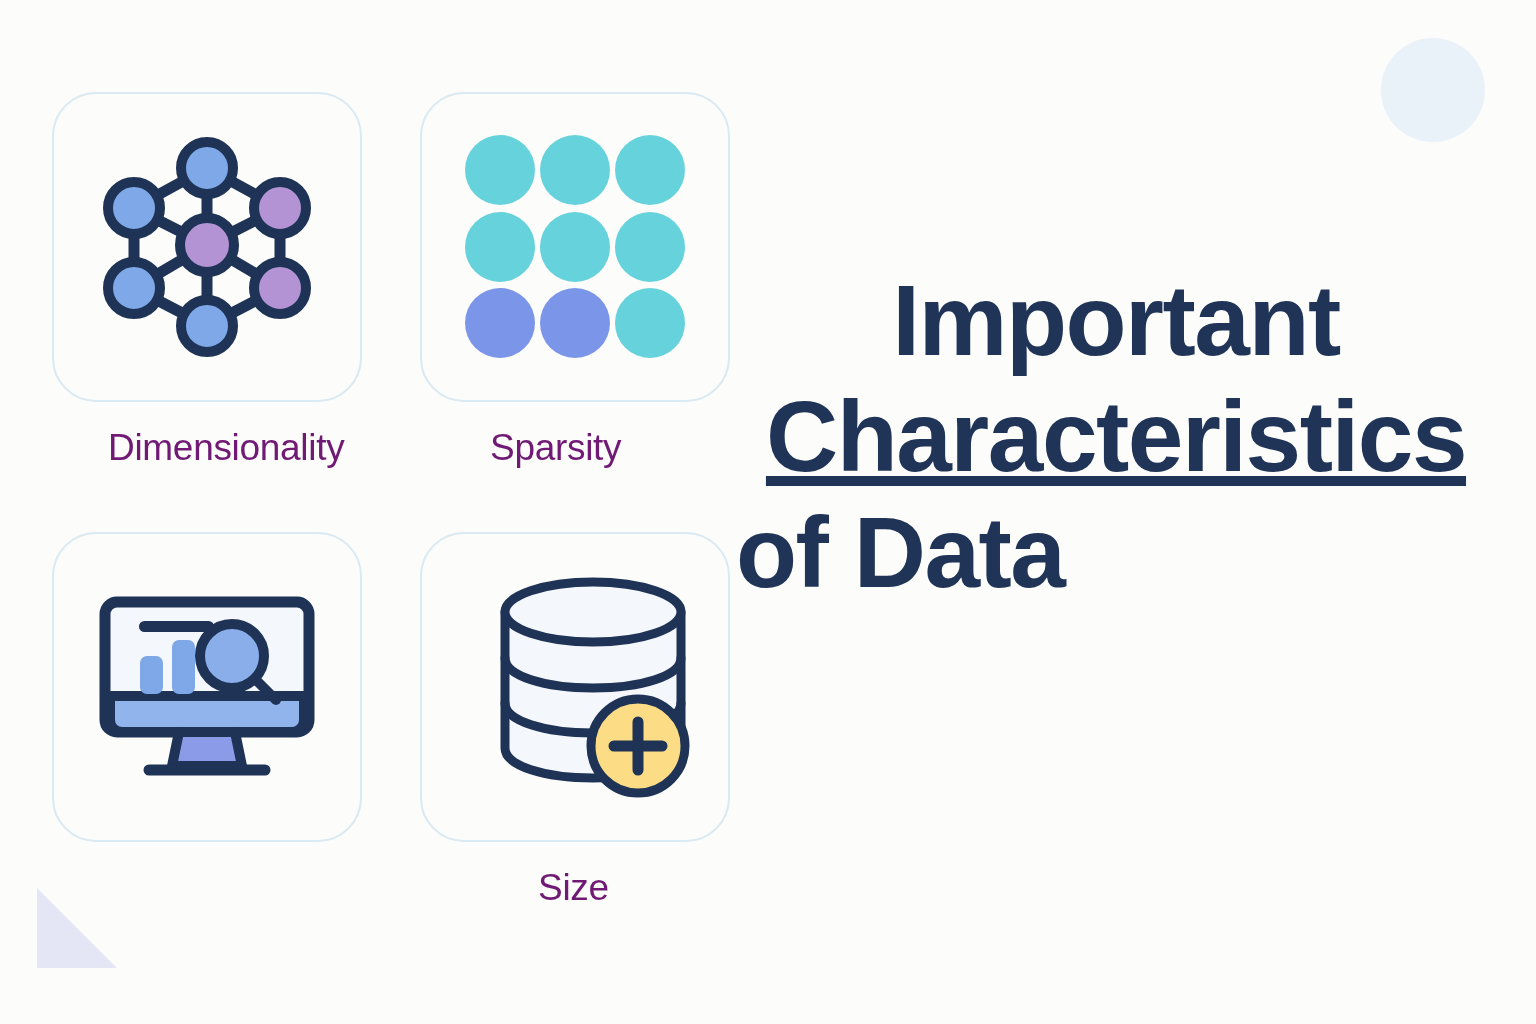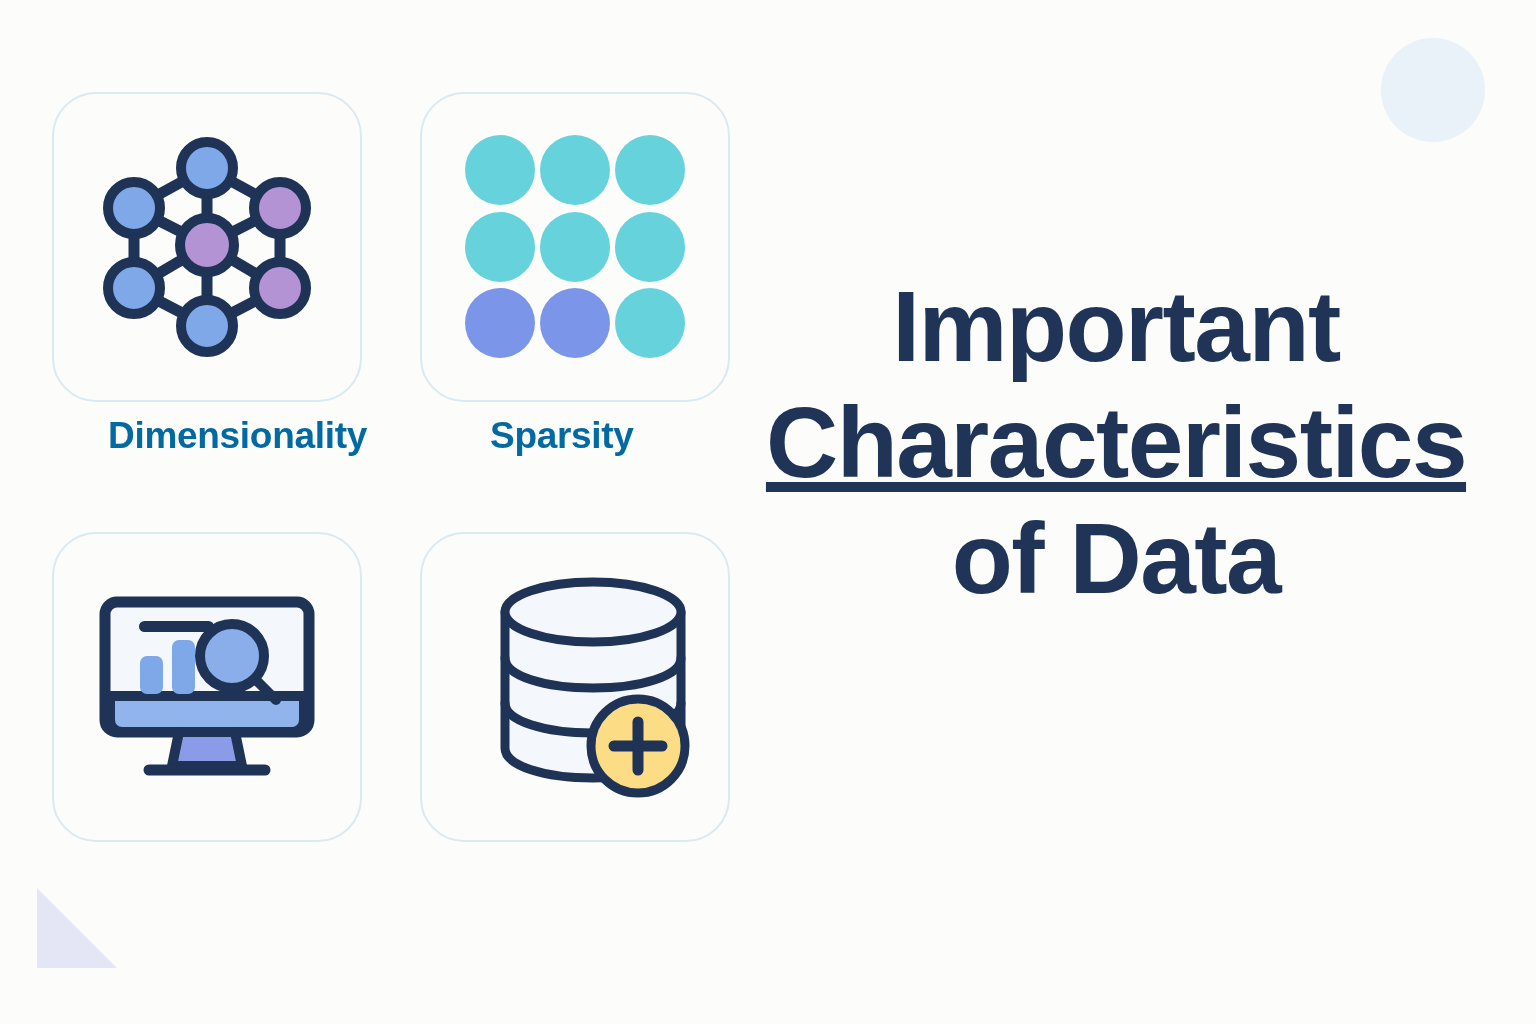--- a/index.html
+++ b/index.html
@@ -65,50 +65,50 @@
     height: 310px;
     border: 2.5px solid #D9EAF3;
     border-radius: 44px;
     background: #FCFCFA;
     display: flex;
     align-items: center;
     justify-content: center;
   }
 
   .feature-label {
-    margin-top: 14px;
+    margin-top: 26px;
     font-size: 37px;
-    font-weight: 700;
-    color: #0369a1;
+    font-weight: 400;
+    color: #701a75;
     letter-spacing: -0.3px;
     line-height: 1.1;
     white-space: nowrap;
   }
   .feature-cell.pad-label .feature-label { padding-left: 56px; }
   .feature-cell.pad-label-sm .feature-label { padding-left: 56px; }
   .feature-cell.pad-label-xs .feature-label { padding-left: 70px; }
   .feature-cell.pad-label-xxs .feature-label { padding-left: 118px; }
 
   
   #headline {
     position: absolute;
     left: 736px;
-    top: 268px;
+    top: 262px;
     width: 760px;
     text-align: center;
     font-size: 100px;
     font-weight: 700;
     color: #203457;
     line-height: 1.16;
     letter-spacing: -1.5px;
   }
   #headline .hl-line { display: block; }
   #headline .hl-line.l1 { text-align: center; }
   #headline .hl-line.l2 { text-align: center; text-decoration: underline; }
-  #headline .hl-line.l3 { text-align: center; }
+  #headline .hl-line.l3 { text-align: left; }
 
   svg { overflow: visible; }
 </style>
 </head>
 <body>
 
 <div id="stage">
 
   <div id="deco-circle"></div>
 
@@ -213,20 +213,21 @@
             <path d="M45,133 c0,18 40,30 88,30 s88,-12 88,-30" fill="none" stroke="#1E3356" stroke-width="9" stroke-linecap="round"></path>
 
             <ellipse cx="133" cy="42" rx="88" ry="30" fill="#F4F7FB" stroke="#1E3356" stroke-width="9"></ellipse>
 
             <circle cx="178" cy="176" r="47" fill="#FCDD85" stroke="#1E3356" stroke-width="9"></circle>
             <line x1="178" y1="152" x2="178" y2="200" stroke="#1E3356" stroke-width="11" stroke-linecap="round"></line>
             <line x1="154" y1="176" x2="202" y2="176" stroke="#1E3356" stroke-width="11" stroke-linecap="round"></line>
           </svg>
         </span>
       </div>
+      <div class="feature-label">Size</div>
     </div>
 
   </div>
 
   <div id="headline">
     <span class="hl-line l1">Important</span>
     <span class="hl-line l2">Characteristics</span>
     <span class="hl-line l3">of Data</span>
   </div>
 

